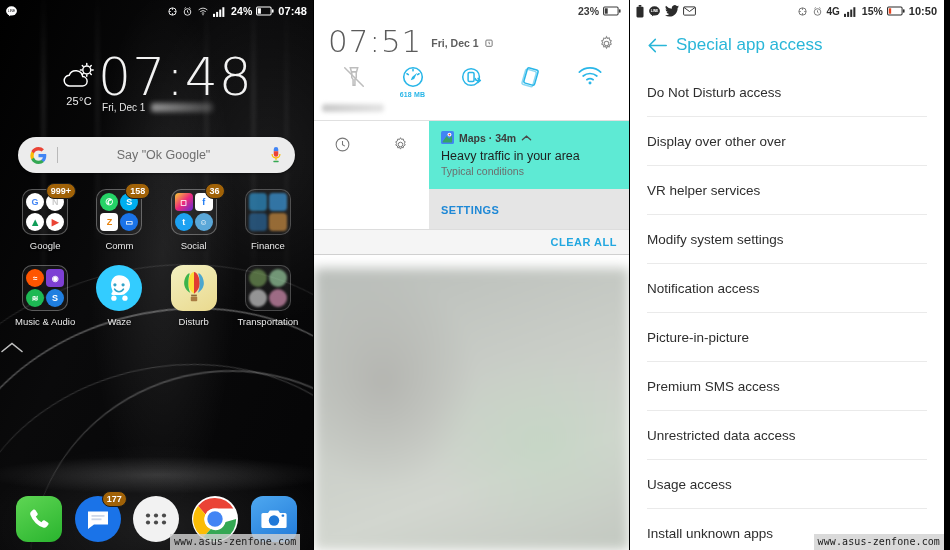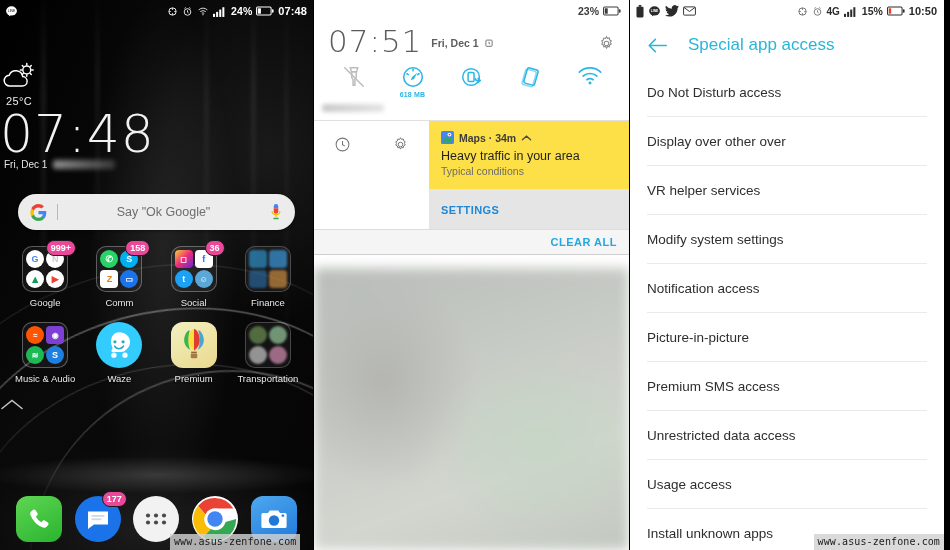--- a/index.html
+++ b/index.html
@@ -60,21 +60,21 @@
   }
   .sb-left { display: flex; align-items: center; gap: 4px; }
   .sb-right { margin-left: auto; display: flex; align-items: center; gap: 4px; }
   .sb-time { font-size: 11px; font-weight: 600; }
   .sb-pct { font-size: 10.5px; font-weight: 600; }
 
   
   .clock-widget {
     position: relative; z-index: 5;
     margin-top: 28px; display: flex; align-items: flex-start;
-    justify-content: center; color: #fff; flex-direction: column;
+    justify-content: center; color: #fff;
   }
   .weather-col { display: flex; flex-direction: column; align-items: center; padding-top: 12px; }
   .temp { font-size: 11px; margin-top: 5px; letter-spacing: .3px; color: #ededed; }
   .clock-col { display: flex; flex-direction: column; }
   .big-time {
     font-size: 52px; line-height: 54px; font-weight: 300;
     letter-spacing: 1px; color: #f2f2f2;
     font-family: "DejaVu Sans", sans-serif;
   }
   .date-row { display: flex; align-items: center; gap: 6px; margin-top: -2px; padding-left: 4px; }
@@ -112,21 +112,21 @@
     background: rgba(255,255,255,.05);
     display: grid; grid-template-columns: 1fr 1fr; grid-template-rows: 1fr 1fr;
     gap: 2px; padding: 3px; position: relative;
   }
   .mini { width: 100%; height: 100%; border-radius: 50%; display: flex;
     align-items: center; justify-content: center; font-size: 9px; color: #fff;
     font-weight: 700; overflow: hidden; }
   .mini.sq { border-radius: 4px; }
   .badge {
     position: absolute; top: -7px; right: -9px;
-    background: #ec4899; color: #fff; border-radius: 9px;
+    background: #a16207; color: #fff; border-radius: 9px;
     font-size: 9px; font-weight: 700; padding: 1px 4px; min-width: 16px;
     text-align: center; line-height: 12px; border: 1.5px solid #1b1b1b;
   }
   .app-icon-rnd { width: 46px; height: 46px; border-radius: 50%; position: relative; overflow: hidden; }
   .app-icon-sq { width: 46px; height: 46px; border-radius: 12px; position: relative; overflow: hidden; }
   .folder-dim { border: 1px solid rgba(255,255,255,.22); }
   .folder-dim .mini { opacity: .62; filter: blur(.8px); }
 
   .up-arrow {
     position: relative; z-index: 5;
@@ -186,21 +186,21 @@
     background: linear-gradient(90deg, #c9c9c9, #e4e4e4);
     filter: blur(2.2px);
   }
   .shade-divider { height: 1px; background: #e0e0e0; margin-top: 8px; }
 
   .notif-block { display: flex; background: #fff; }
   .notif-actions {
     width: 115px; display: flex; align-items: flex-start; justify-content: space-around;
     padding-top: 15px; background: #fff;
   }
-  .notif-body { flex: 1; background: #fde047; padding: 10px 12px 0 12px; }
+  .notif-body { flex: 1; background: #5eead4; padding: 10px 12px 0 12px; }
   .notif-head { display: flex; align-items: center; gap: 5px; }
   .notif-app { font-size: 10.5px; color: #3c3c3c; font-weight: 600; }
   .notif-title { font-size: 12.5px; color: #1f1f1f; margin-top: 5px; font-weight: 400; }
   .notif-sub { font-size: 10.5px; color: #6d6d6d; margin-top: 2px; }
   .notif-settings-row {
     background: #e5e5e5; padding: 11px 12px 11px 12px;
   }
   .notif-settings {
     color: #1e88d6; font-size: 11px; font-weight: 700; letter-spacing: .4px;
   }
@@ -226,21 +226,21 @@
     position: relative; width: 317px; height: 550px;
     background: #fff; overflow: hidden; border-left: 1px solid #000;
   }
   .set-status {
     height: 22px; display: flex; align-items: center;
     padding: 0 7px 0 6px; color: #2b2b2b; font-size: 10.5px; font-weight: 600;
     gap: 4px;
   }
   .set-sb-right { margin-left: auto; display: flex; align-items: center; gap: 4px; }
   .set-header {
-    height: 46px; display: flex; align-items: center; gap: 20px; padding: 0 17px;
+    height: 46px; display: flex; align-items: center; gap: 8px; padding: 0 17px;
   }
   .set-title { color: #29b6d8; font-size: 17px; font-weight: 400; }
   .set-list { padding: 0 17px; }
   .set-item {
     height: 49px; display: flex; align-items: center;
     border-bottom: 1px solid #eaeaea;
     font-size: 13.5px; color: #2e2e2e;
   }
   .set-item:last-child { border-bottom: none; }
 
@@ -435,21 +435,21 @@
           <div class="app-icon-sq" style="background:linear-gradient(150deg,#f2f0c0,#ead98e);display:flex;align-items:center;justify-content:center;">
             <svg width="30" height="36" viewBox="0 0 30 38">
               <path fill="#e03c31" d="M15 2c3.2 0 6 5.4 6 12.5 0 4.2-2.4 8-6 10.6z"></path>
               <path fill="#fcdf3a" d="M15 2c-3.2 0-6 5.4-6 12.5 0 4.2 2.4 8 6 10.6z"></path>
               <path fill="#3bb44a" d="M9.2 3.6C6.8 5.2 4.6 9.4 4.6 14c0 4 2.6 8.2 6.4 10-1.3-2.6-2-6-2-9.5 0-4.4.6-8.1 1.6-10.7z"></path>
               <path fill="#2e9bd6" d="M20.8 3.6c2.4 1.6 4.6 5.8 4.6 10.4 0 4-2.6 8.2-6.4 10 1.3-2.6 2-6 2-9.5 0-4.4-.6-8.1-1.6-10.7z" opacity=".85"></path>
               <rect x="12" y="26" width="6" height="1.6" fill="#8a6a3a"></rect>
               <rect x="11.6" y="28" width="6.8" height="5" rx="1" fill="#a87b42"></rect>
             </svg>
           </div>
-          <span class="app-label">Premium</span>
+          <span class="app-label">Disturb</span>
         </div>
 
         <div class="app-cell">
           <div class="folder folder-dim">
             <div class="mini" style="background:#7aa35c;"></div>
             <div class="mini" style="background:#a9e3b0;"></div>
             <div class="mini" style="background:#e2e2e2;"></div>
             <div class="mini" style="background:#f0a0c8;"></div>
           </div>
           <span class="app-label">Transportation</span>

